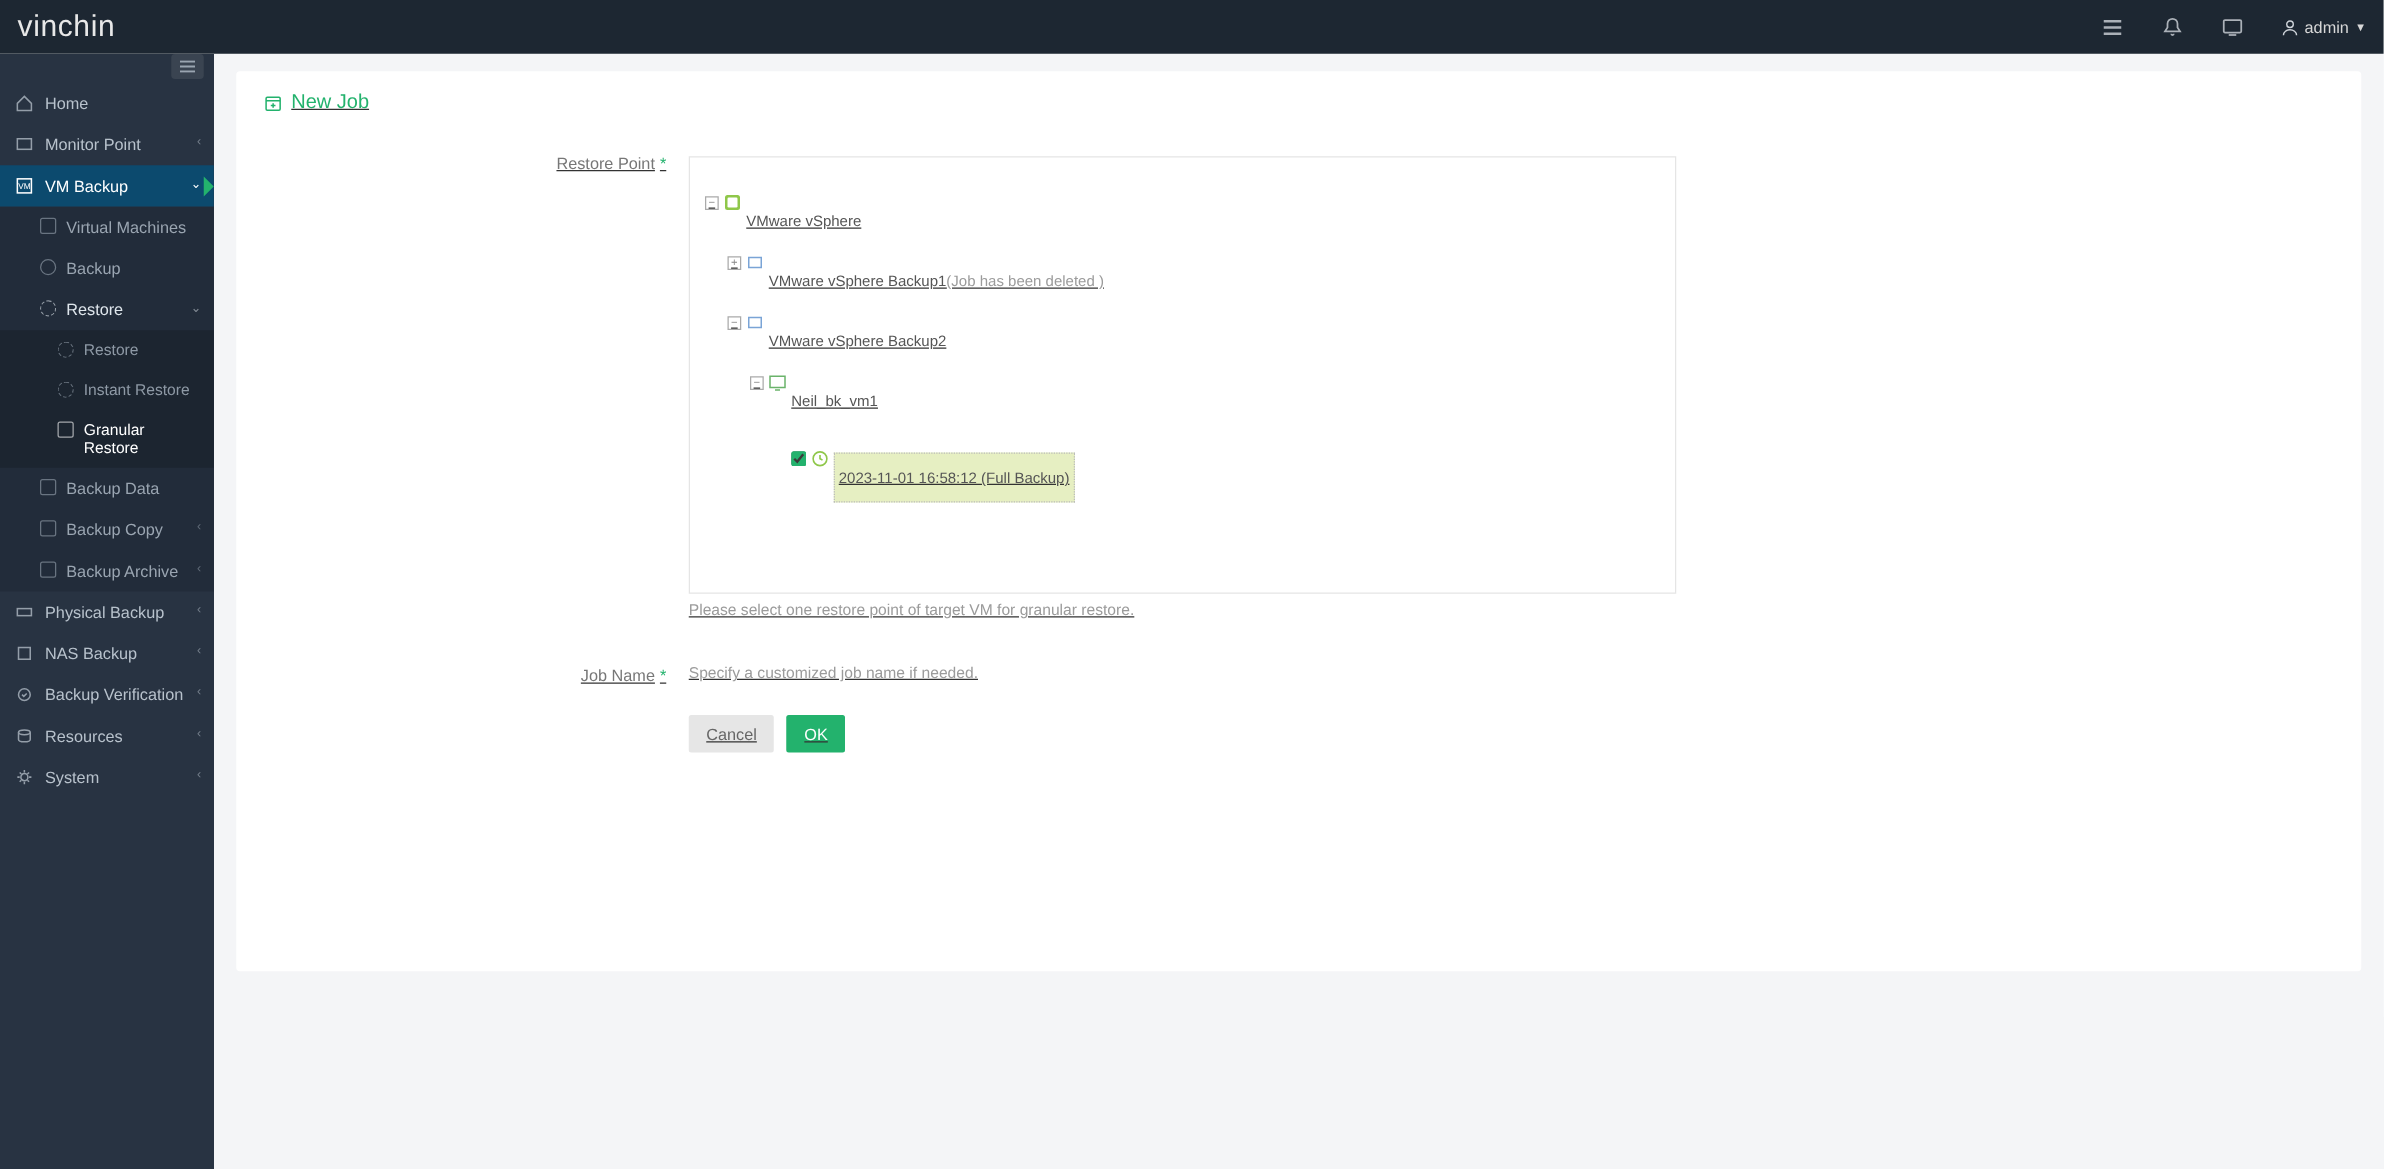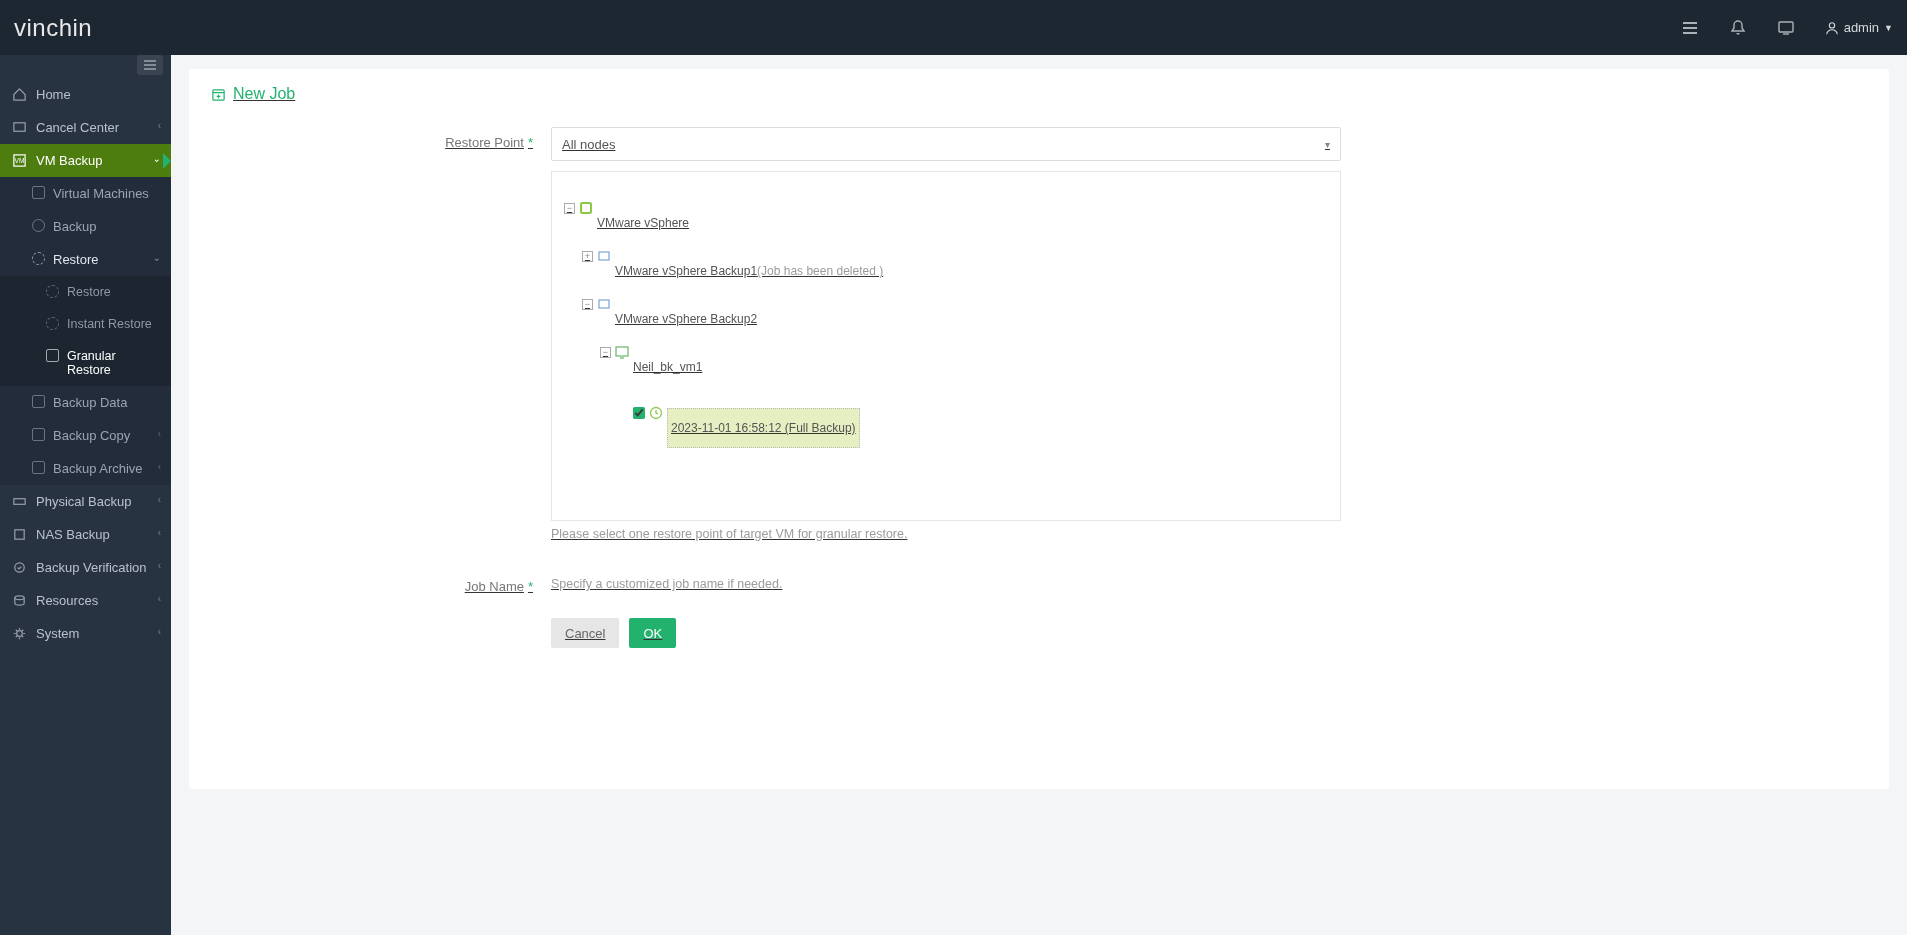--- a/index.html
+++ b/index.html
@@ -1,33 +1,33 @@
 <!DOCTYPE html>
 <html><head>
 <meta charset="utf-8">
 <style>
 * { box-sizing: border-box; margin: 0; padding: 0; }
 body { font-family: -apple-system, BlinkMacSystemFont, "Segoe UI", Arial, sans-serif; font-size: 13px; background: #f4f5f7; color: #333; }
 
 
-.topbar { background: #1d2732; height: 55px; display: flex; align-items: center; padding: 0 14px; color: #fff; text-align: center; }
+.topbar { background: #1d2732; height: 43px; display: flex; align-items: center; padding: 0 14px; color: #fff; text-align: center; }
 .logo { font-size: 24px; font-weight: 400; letter-spacing: 0.5px; color: #e8e8e8; }
 .logo .vin { font-weight: 300; }
 .topbar-right { margin-left: auto; display: flex; align-items: center; gap: 30px; }
 .topbar-icon { width: 18px; height: 18px; opacity: 0.8; cursor: pointer; display: flex; align-items: center; justify-content: center; }
 .user-menu { display: flex; align-items: center; gap: 5px; cursor: pointer; font-size: 13px; color: #d8d8d8; }
 
 
 .container { display: flex; height: calc(100vh - 43px); }
 .sidebar { width: 171px; background: #283342; color: #b8c2cc; overflow-y: auto; position: relative; }
 .hamburger-row { height: 23px; text-align: right; padding-right: 8px; }
 .hamburger { background: #3a4451; border: none; width: 26px; height: 20px; border-radius: 3px; cursor: pointer; display: inline-flex; align-items: center; justify-content: center; }
 .hamburger svg { width: 12px; height: 10px; }
 .nav-item { display: flex; align-items: flex-start; padding: 9px 10px 9px 12px; cursor: pointer; font-size: 13px; color: #b8c2cc; position: relative; }
-.nav-item.active { background: #4d7c0f; color: #fff; }
+.nav-item.active { background: #0c4a6e; color: #fff; }
 .nav-item.active::after { content: ""; position: absolute; right: -8px; top: 50%; transform: translateY(-50%); border: 8px solid transparent; border-left-color: #23b26d; }
 .nav-icon { width: 15px; height: 15px; margin-right: 9px; opacity: 0.75; flex-shrink: 0; }
 .nav-item.active .nav-icon { opacity: 1; }
 .nav-chevron { margin-left: auto; opacity: 0.5; font-size: 10px; }
 .nav-sub { background: #222c3a; }
 .nav-sub .nav-item { padding-left: 32px; font-size: 13px; color: #9aa5b1; }
 .nav-sub .nav-item.sel { color: #dfe6ec; }
 .nav-sub2 { background: #1c2530; }
 .nav-sub2 .nav-item { padding-left: 46px; font-size: 12.5px; color: #8e99a5; }
 .nav-sub2 .nav-item.current { color: #fff; }
@@ -121,21 +121,21 @@
     <div class="nav-item">
       <svg class="nav-icon" viewBox="0 0 16 16">
           <path d="M2 8l6-6 6 6v6H2z" fill="none" stroke="currentColor" stroke-width="1.3"></path>
         </svg>
       <span>Home</span>
     </div>
     <div class="nav-item">
       <svg class="nav-icon" viewBox="0 0 16 16">
           <rect x="2" y="3" width="12" height="9" fill="none" stroke="currentColor" stroke-width="1.3"></rect>
         </svg>
-      <span>Cancel Center</span>
+      <span>Monitor Point</span>
       <span class="nav-chevron">‹</span>
     </div>
     <div class="nav-item active">
       <svg class="nav-icon" viewBox="0 0 16 16">
           <rect x="2" y="2" width="12" height="12" fill="none" stroke="currentColor" stroke-width="1.3"></rect>
           <text x="8" y="11" text-anchor="middle" font-size="7" fill="currentColor">VM</text>
         </svg>
       <span>VM Backup</span>
       <span class="nav-chevron" style="opacity:1;">⌄</span>
     </div>
@@ -236,24 +236,20 @@
             <line x1="6" y1="10" x2="10" y2="10" stroke="#23b26d" stroke-width="1.3"></line>
           </svg>
         <span>New Job</span>
       </div>
 
       <div class="form-row">
         <div class="form-label">
           <span>Restore Point</span><span class="req">*</span>
         </div>
         <div class="form-body">
-          <div class="select-box">
-            <span>All nodes</span>
-            <span style="font-size:10px;color:#888;">▾</span>
-          </div>
 
           <div class="tree-panel">
             <div class="tree-node">
               <span class="tree-toggle">−</span>
               <span class="tree-icon">
                 <svg viewBox="0 0 14 14">
                     <rect x="1" y="1" width="12" height="12" rx="2" fill="#8fc74a"></rect>
                     <rect x="3" y="3" width="8" height="8" rx="1" fill="#fff"></rect>
                   </svg>
               </span>

